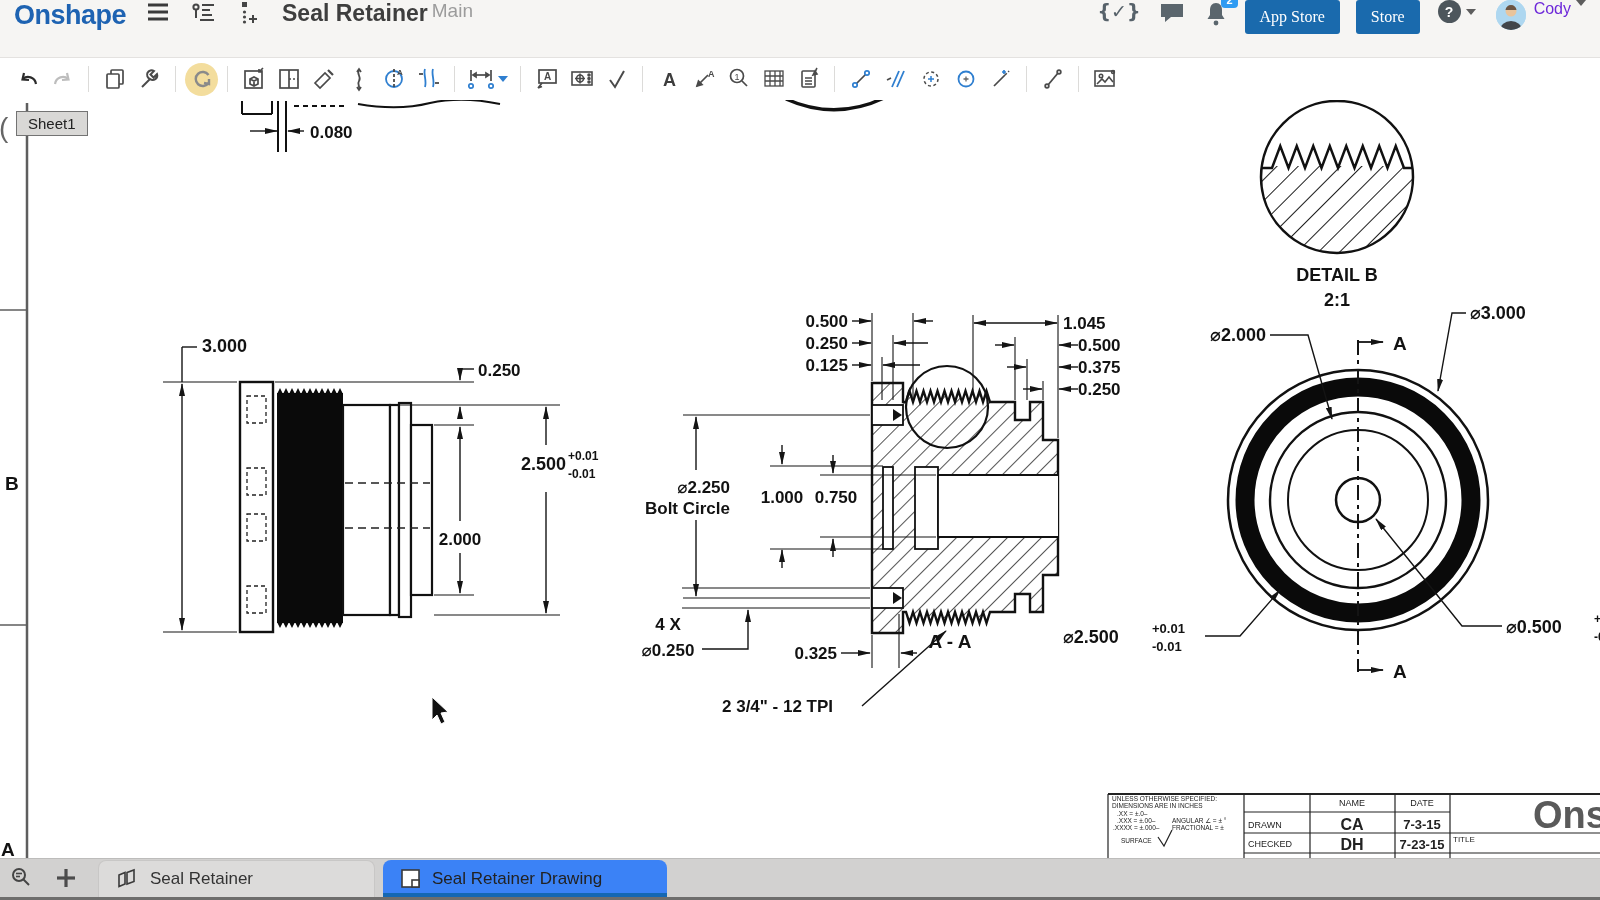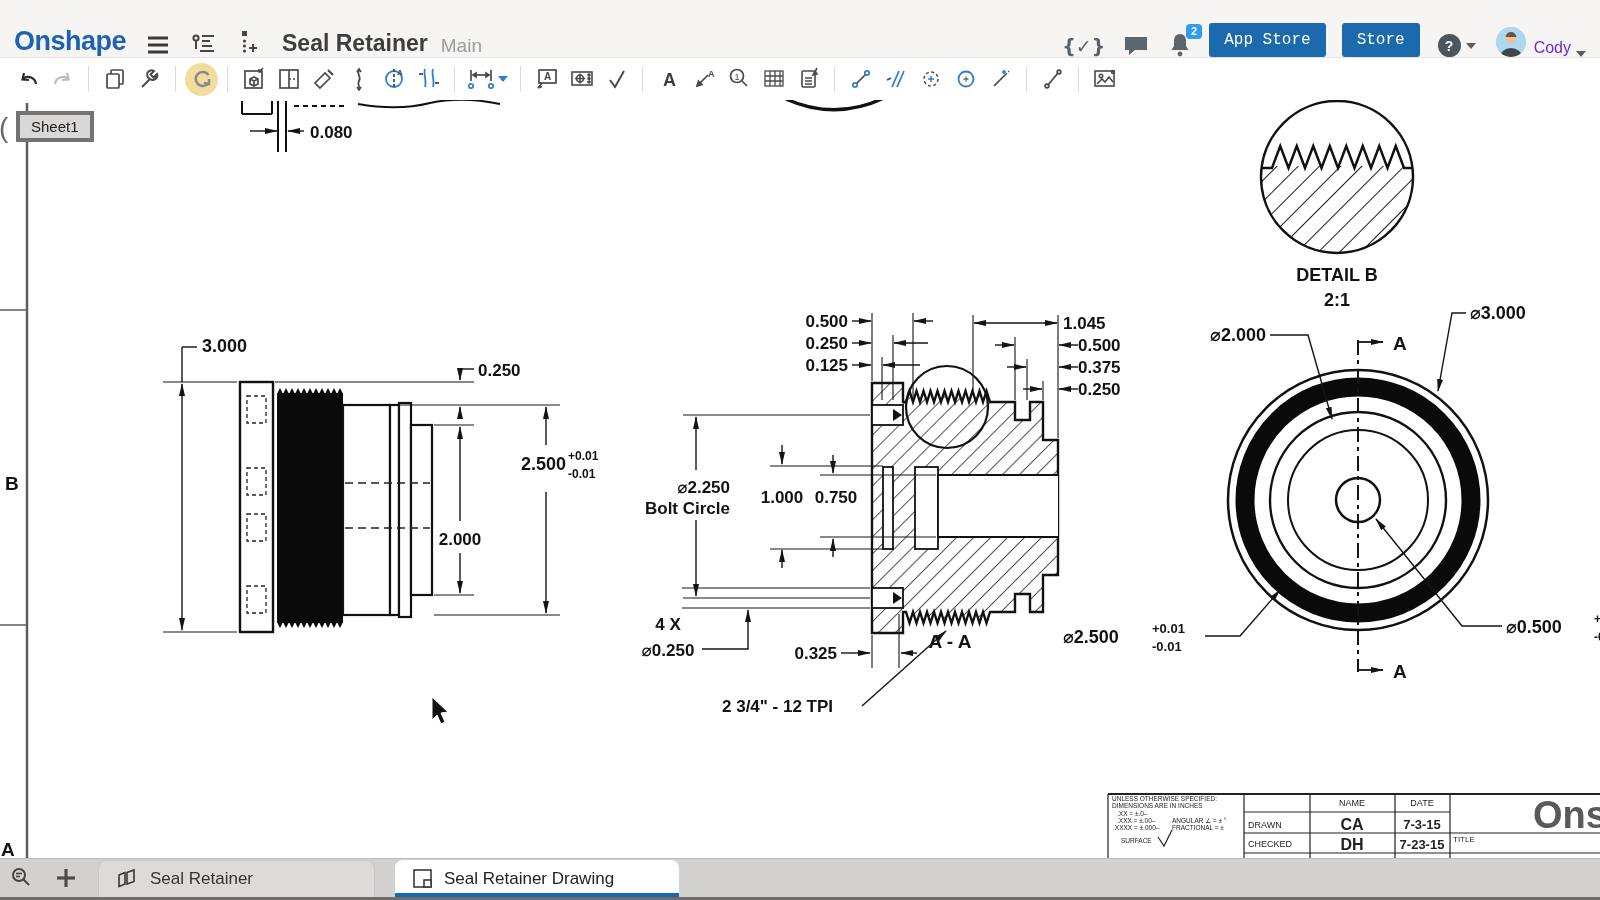--- a/index.html
+++ b/index.html
@@ -1,63 +1,63 @@
 <!DOCTYPE html>
 <html><head>
 <meta charset="utf-8">
 <style>
   html,body{margin:0;padding:0}
   body{width:1600px;height:900px;overflow:hidden;background:#fff;position:relative;
        font-family:"Liberation Sans",sans-serif;-webkit-font-smoothing:antialiased}
   
   #topbar{position:absolute;left:0;top:0;width:1600px;height:58px;background:#f6f5f3;
-          border-bottom:1px solid #e4e2e0;display:flex;align-items:flex-end;padding:0 14px;
+          border-bottom:1px solid #e4e2e0;display:flex;align-items:flex-start;padding:0 14px;
           box-sizing:border-box;z-index:10}
   #logo{font-size:27px;font-weight:bold;color:#1e63b2;letter-spacing:-.5px}
   .hicon{display:flex;align-items:center;justify-content:center;margin-left:20px;color:#454545}
   #doc-title{font-size:23px;font-weight:bold;color:#3e3e3e;margin-left:24px}
-  #ws-name{font-size:19px;color:#9c9c9c;margin-left:13px}
+  #ws-name{font-size:19px;color:#9c9c9c;margin-left:4px}
   .spacer{flex:1}
   .ricon{display:flex;align-items:center;justify-content:center;margin-left:18px;position:relative;color:#5b666d}
   .vc-braces{font-family:"DejaVu Sans",sans-serif;font-size:19px;font-weight:bold;color:#57626a}
   #bell-badge{position:absolute;top:-7px;right:-9px;background:#2f9bf2;color:#fff;font-size:11px;
               font-weight:bold;border-radius:4px;padding:1px 5px;line-height:13px}
   .blue-btn{background:#1a6aad;color:#fff;font-size:16px;border:none;border-radius:3px;
-            padding:8px 15px;margin-left:16px;font-family:Liberation Mono, monospace}
+            padding:8px 15px;margin-left:16px;font-family:Liberation Serif, serif}
   #help-circle{width:23px;height:23px;border-radius:50%;background:#4d565c;color:#fff;font-size:14px;
                font-weight:bold;display:flex;align-items:center;justify-content:center}
   .caret{width:0;height:0;border-left:5px solid transparent;border-right:5px solid transparent;
          border-top:6px solid #5d5d5d;margin-left:5px}
   #avatar{width:30px;height:30px;border-radius:50%;overflow:hidden;background:#aed7f0;margin-left:20px}
   #user-name{font-size:16px;color:#6d28d9;margin-left:8px}
   
   #toolbar{position:absolute;left:0;top:58px;width:1600px;height:42px;background:#fff;
            display:flex;align-items:center;padding-left:10px;box-sizing:border-box;z-index:10}
   .tbtn{width:33px;height:33px;display:flex;align-items:center;justify-content:center;
         border-radius:3px;flex:0 0 auto;margin:0 1px}
   .tbtn.hl{background:#f3dd9d;border-radius:50%}
   .tsep{width:1px;height:26px;background:#dcdbd9;margin:0 8px;flex:0 0 auto}
   .tcaret{width:0;height:0;border-left:5px solid transparent;border-right:5px solid transparent;
           border-top:6px solid #2f7fd0;margin:0 4px 0 0}
   
   #sheet-label{position:absolute;left:16px;top:111px;background:#d9d8d6;color:#222;font-size:15px;
-               padding:3px 11px;z-index:5;border:4px solid #737373}
+               padding:3px 11px;z-index:5;border:1px solid #737373}
   #sheet-bracket{position:absolute;left:-1px;top:112px;font-size:28px;color:#666;z-index:5}
   
   #sheet-svg{position:absolute;left:0;top:0;z-index:1}
   .d{font-family:"Liberation Sans","DejaVu Sans",sans-serif;font-weight:bold;fill:#121212}
   .tb{font-family:"Liberation Sans","DejaVu Sans",sans-serif;fill:#222}
   
   #tabbar{position:absolute;left:0;top:858px;width:1600px;height:39px;background:#d2d1d0;
           border-top:1px solid #bdbcbb;display:flex;align-items:stretch;z-index:10;box-sizing:border-box}
   .bbtn{width:44px;display:flex;align-items:center;justify-content:center;color:#4c4c4c}
   .tab{display:flex;align-items:center;gap:9px;padding:0 16px;font-size:17px;border-radius:8px 8px 0 0;
        margin-top:1px;position:relative}
   #tab-part{background:#dcdbda;color:#333;width:243px;margin-left:10px;border:1px solid #c8c7c6;border-bottom:none}
-  #tab-drawing{background:#ffffff;color:#222;width:252px;margin-left:20px}
+  #tab-drawing{background:#3b82f6;color:#222;width:252px;margin-left:8px}
   #tab-drawing:after{content:"";position:absolute;left:0;right:0;bottom:0;height:4px;background:#1567b2}
   #bottomstrip{position:absolute;left:0;top:897px;width:1600px;height:3px;background:#6e6d6c;z-index:11}
 </style>
 </head>
 <body>
 
 <svg id="sheet-svg" width="1600" height="900" viewBox="0 0 1600 900">
   <defs>
     <marker id="arw" markerUnits="userSpaceOnUse" markerWidth="13" markerHeight="6" refX="12" refY="3" orient="auto">
       <path d="M0,0 L13,3 L0,6 Z" fill="#141414"></path>

